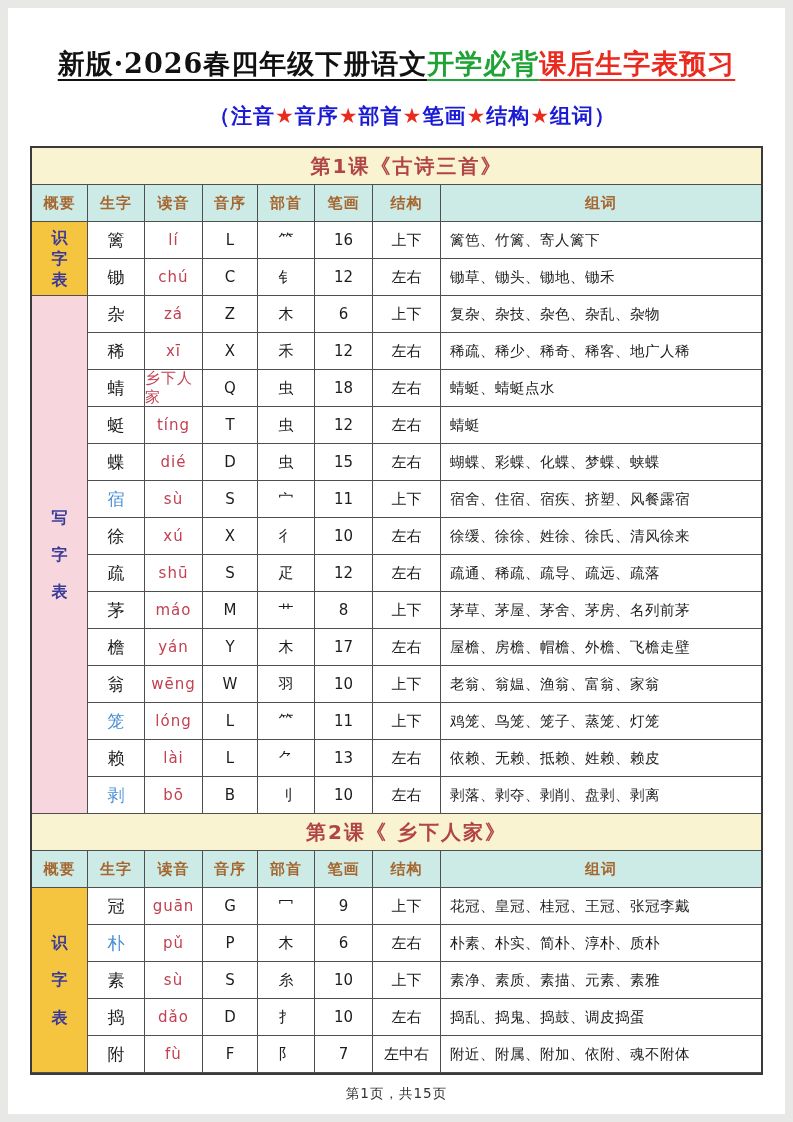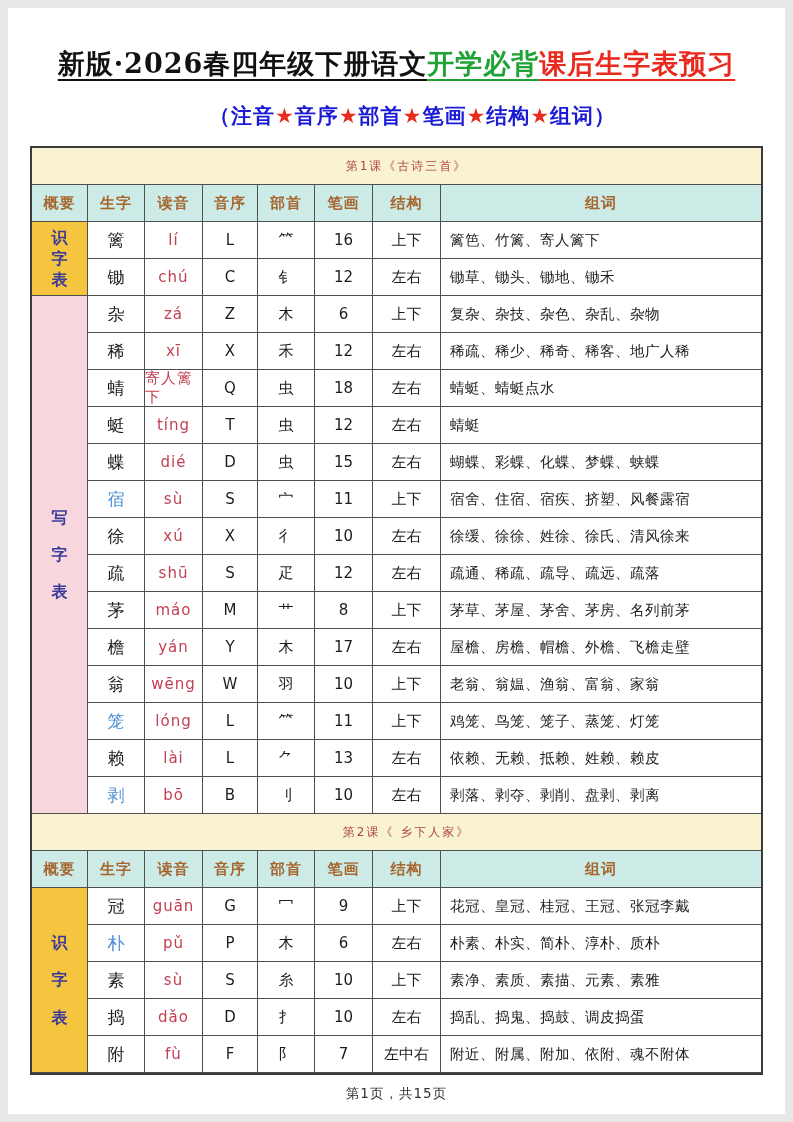--- a/index.html
+++ b/index.html
@@ -68,22 +68,22 @@
     display:flex;
     align-items:center;
     justify-content:center;
     overflow:hidden;
     background:#fff;
   }
   .band{
     grid-column:1 / -1;
     background:var(--band-bg);
     color:var(--band-text);
-    font-weight:normal;
-    font-size:12px;
+    font-weight:bold;
+    font-size:20px;
     letter-spacing:2px;
     border-right:none;
     padding-left:20px;
   }
   .hdr{
     background:var(--hdr-bg);
     color:var(--hdr-text);
     font-weight:bold;
     font-size:15px;
     letter-spacing:1px;
@@ -169,21 +169,21 @@
       <div class="cell">上下</div>
       <div class="cell words">复杂、杂技、杂色、杂乱、杂物</div>
       <div class="cell zi">稀</div>
       <div class="cell py">xī</div>
       <div class="cell">X</div>
       <div class="cell radical">禾</div>
       <div class="cell">12</div>
       <div class="cell">左右</div>
       <div class="cell words">稀疏、稀少、稀奇、稀客、地广人稀</div>
       <div class="cell zi">蜻</div>
-      <div class="cell py">寄人篱下</div>
+      <div class="cell py">乡下人家</div>
       <div class="cell">Q</div>
       <div class="cell radical">虫</div>
       <div class="cell">18</div>
       <div class="cell">左右</div>
       <div class="cell words">蜻蜓、蜻蜓点水</div>
       <div class="cell zi">蜓</div>
       <div class="cell py">tíng</div>
       <div class="cell">T</div>
       <div class="cell radical">虫</div>
       <div class="cell">12</div>

